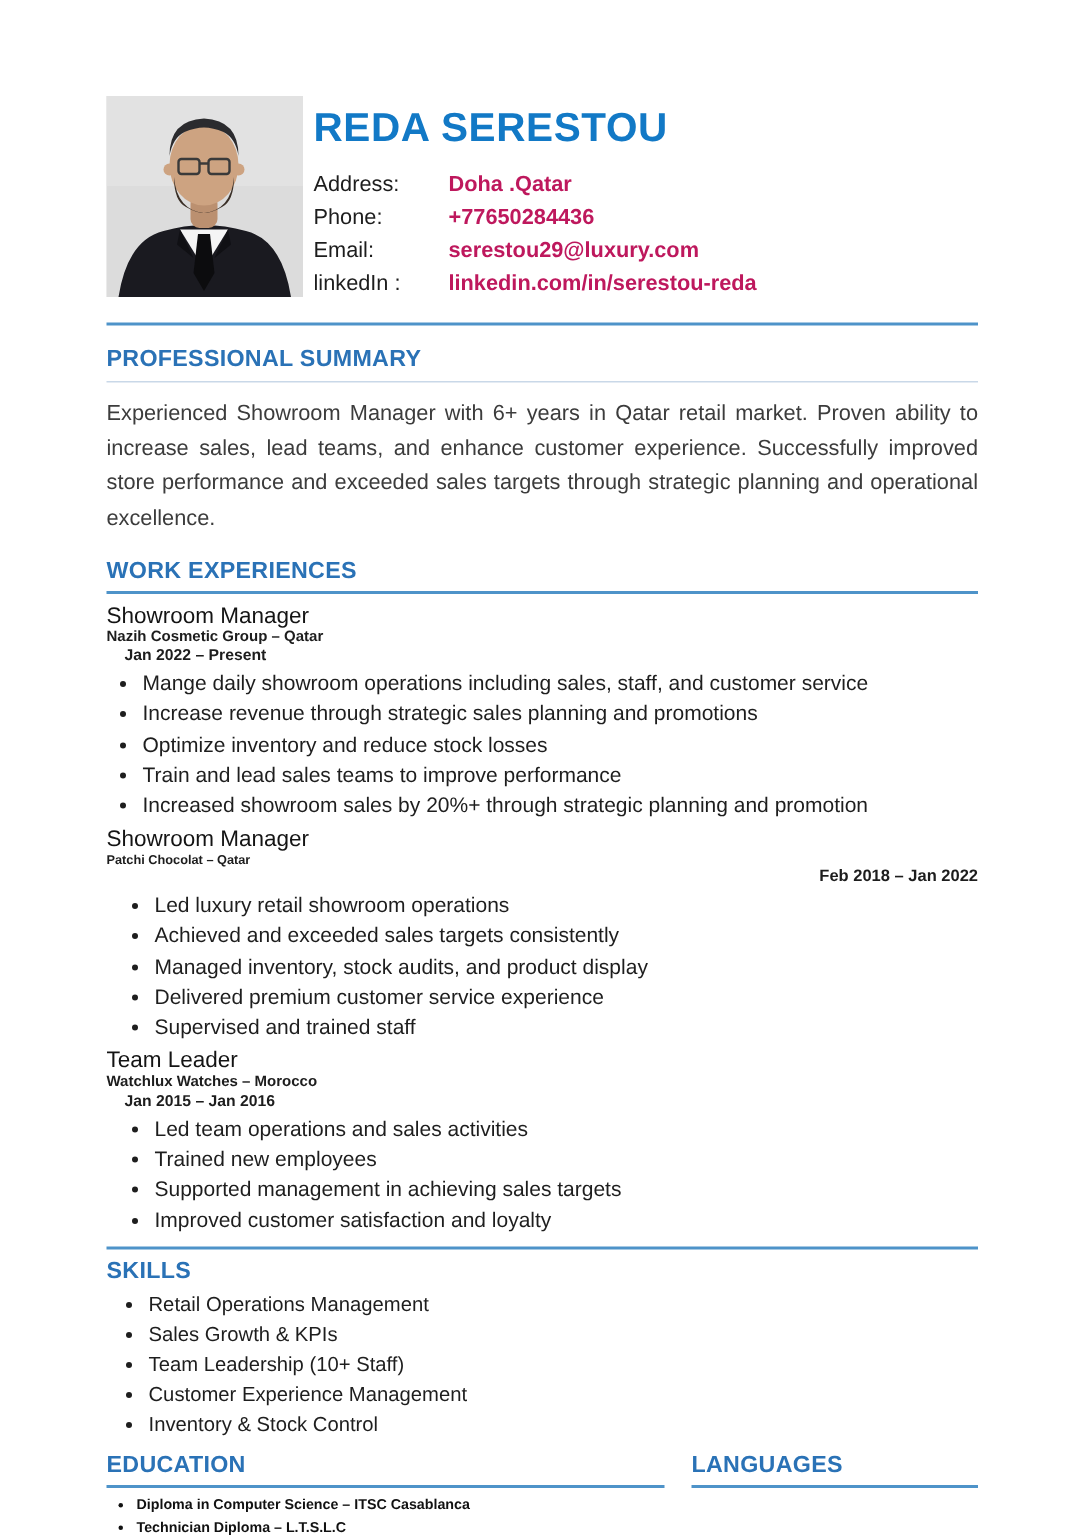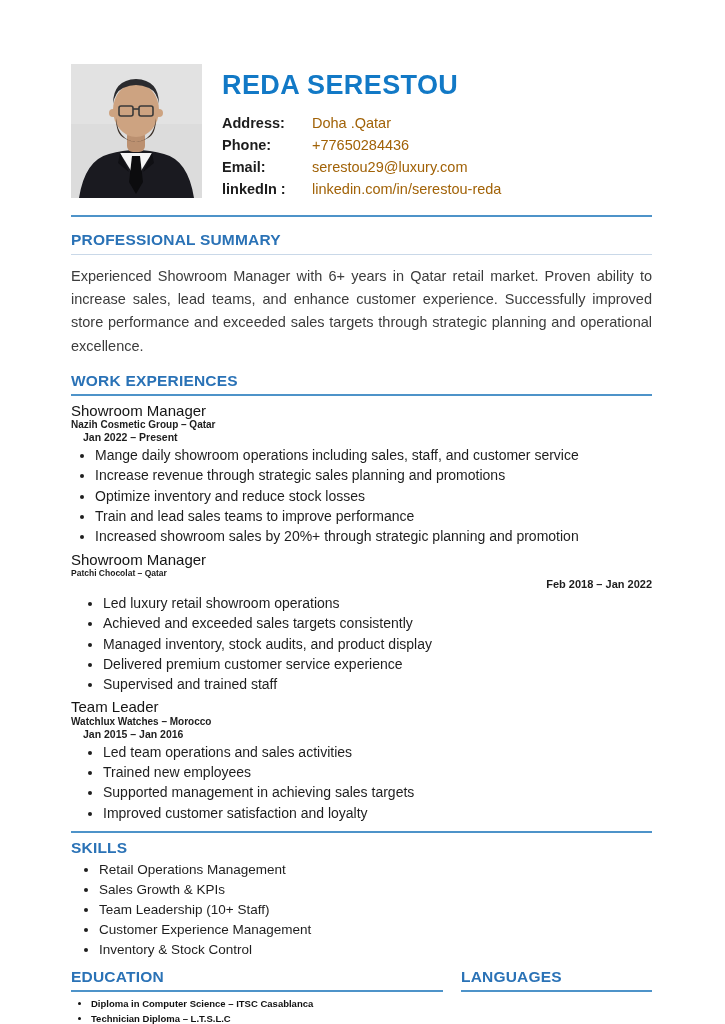--- a/index.html
+++ b/index.html
@@ -10,29 +10,29 @@
     --text:#3C3C3C;
   }
   *{box-sizing:border-box;}
   html,body{margin:0;padding:0;background:#ffffff;}
   .page{
     width:725px;height:1024px;margin:0 auto;background:#fff;
     padding:64px 73px 0 71px;overflow:hidden;
     font-family:"Liberation Sans", sans-serif;color:#222;
   }
   
-  .header{display:flex;gap:20px;margin-bottom:12px;}
+  .header{display:flex;gap:7px;margin-bottom:12px;}
   .photo{width:131px;height:134px;flex:none;background:#dcdcdc;overflow:hidden;}
   .photo svg{display:block;width:100%;height:100%;}
   .header-right{flex:1;min-width:0;}
   .name{font-size:27px;font-weight:bold;color:var(--name-blue);
         margin:6px 0 14px;letter-spacing:0.4px;}
   .contact-row{display:flex;font-size:14.5px;margin-bottom:6px;align-items:baseline;}
-  .clabel{width:90px;flex:none;font-weight:bold;color:#1d1d1d;}
-  .cvalue{color:#a16207;}
+  .clabel{width:90px;flex:none;font-weight:normal;color:#1d1d1d;}
+  .cvalue{color:#be185d;font-weight:bold;}
   
   .rule{height:2px;background:var(--rule-blue);margin:4px 0 14px;}
   .section-title{font-size:15.5px;font-weight:bold;color:var(--heading-blue);
                  margin:0 0 2px;letter-spacing:0.2px;}
   .light-underline{height:1px;background:var(--light-rule);margin:5px 0 10px;}
   .h-underline{height:2px;background:var(--rule-blue);margin:4px 0 6px;}
   
   .summary{font-size:14.5px;line-height:1.6;text-align:justify;
            color:var(--text);margin:0 0 14px;}
   

